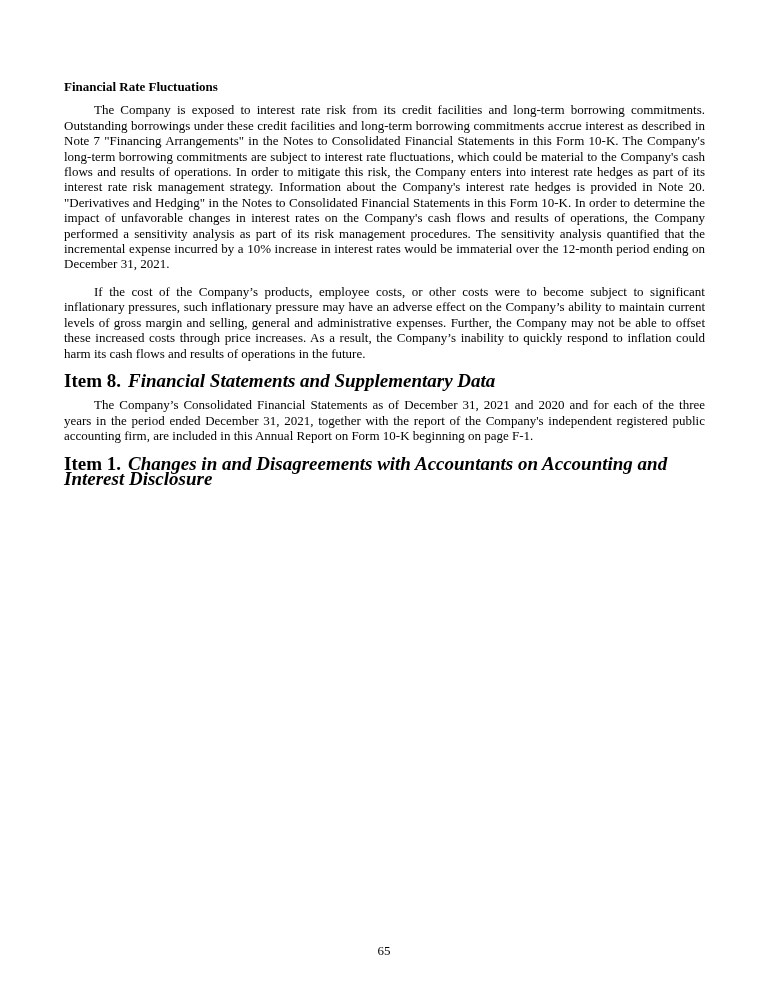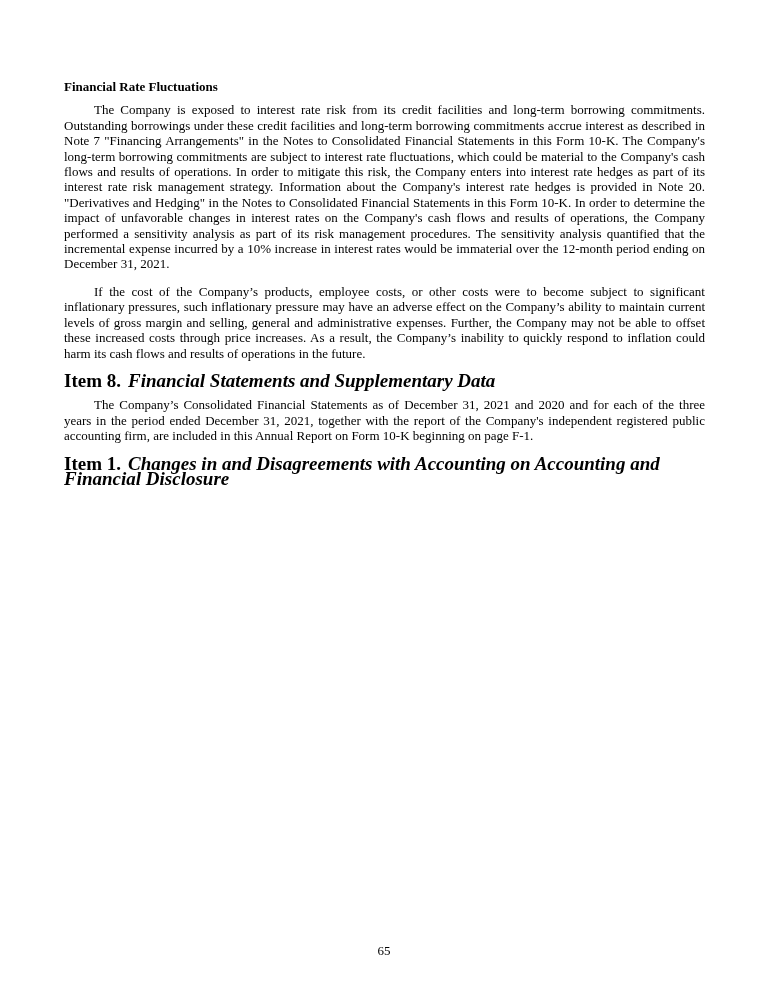--- a/index.html
+++ b/index.html
@@ -58,18 +58,18 @@
   <div class="content">
 
     <h3 class="section-heading">Financial Rate Fluctuations</h3>
     <p class="para">The Company is exposed to interest rate risk from its credit facilities and long-term borrowing commitments. Outstanding borrowings under these credit facilities and long-term borrowing commitments accrue interest as described in Note 7 "Financing Arrangements" in the Notes to Consolidated Financial Statements in this Form 10-K. The Company's long-term borrowing commitments are subject to interest rate fluctuations, which could be material to the Company's cash flows and results of operations. In order to mitigate this risk, the Company enters into interest rate hedges as part of its interest rate risk management strategy. Information about the Company's interest rate hedges is provided in Note 20. "Derivatives and Hedging" in the Notes to Consolidated Financial Statements in this Form 10-K. In order to determine the impact of unfavorable changes in interest rates on the Company's cash flows and results of operations, the Company performed a sensitivity analysis as part of its risk management procedures. The sensitivity analysis quantified that the incremental expense incurred by a 10% increase in interest rates would be immaterial over the 12-month period ending on December 31, 2021.</p>
 
     <p class="para">If the cost of the Company’s products, employee costs, or other costs were to become subject to significant inflationary pressures, such inflationary pressure may have an adverse effect on the Company’s ability to maintain current levels of gross margin and selling, general and administrative expenses. Further, the Company may not be able to offset these increased costs through price increases. As a result, the Company’s inability to quickly respond to inflation could harm its cash flows and results of operations in the future.</p>
 
     <h3 class="item-heading"><span>Item 8.</span><span class="item-title">Financial Statements and Supplementary Data</span></h3>
     <p class="para">The Company’s Consolidated Financial Statements as of December 31, 2021 and 2020 and for each of the three years in the period ended December 31, 2021, together with the report of the Company's independent registered public accounting firm, are included in this Annual Report on Form 10-K beginning on page F-1.</p>
 
-    <h3 class="item-heading"><span>Item 1.</span><span class="item-title">Changes in and Disagreements with Accounting on Accounting and Financial Disclosure</span></h3>
+    <h3 class="item-heading"><span>Item 1.</span><span class="item-title">Changes in and Disagreements with Accountants on Accounting and Interest Disclosure</span></h3>
 
   </div>
 
   <div class="page-number">65</div>
 </div>
 
 </body></html>

